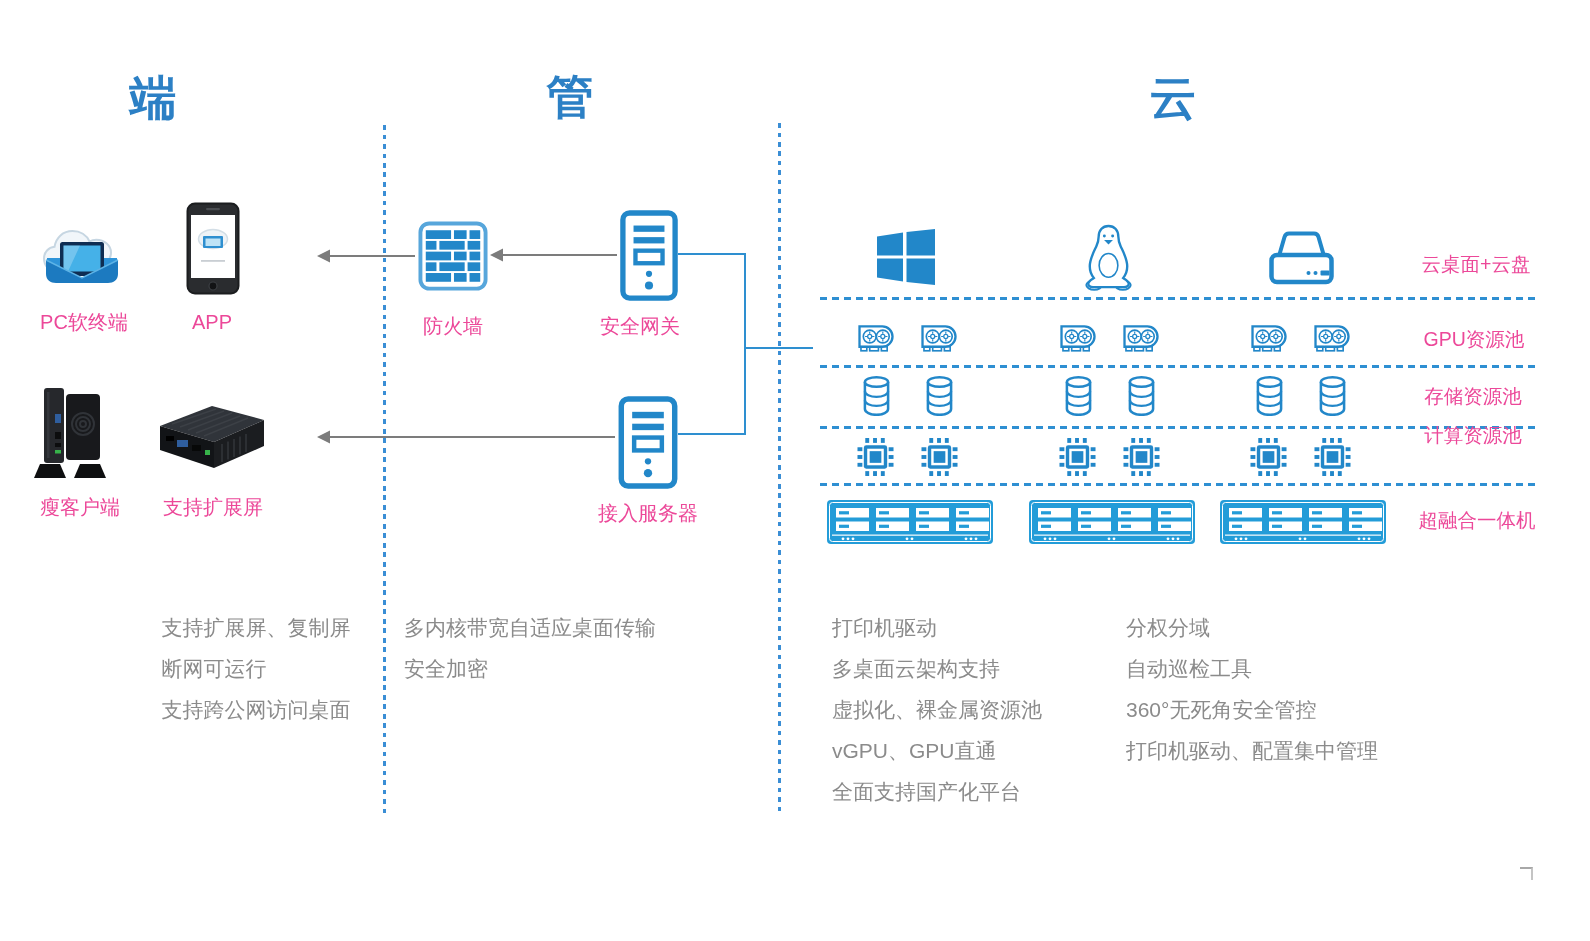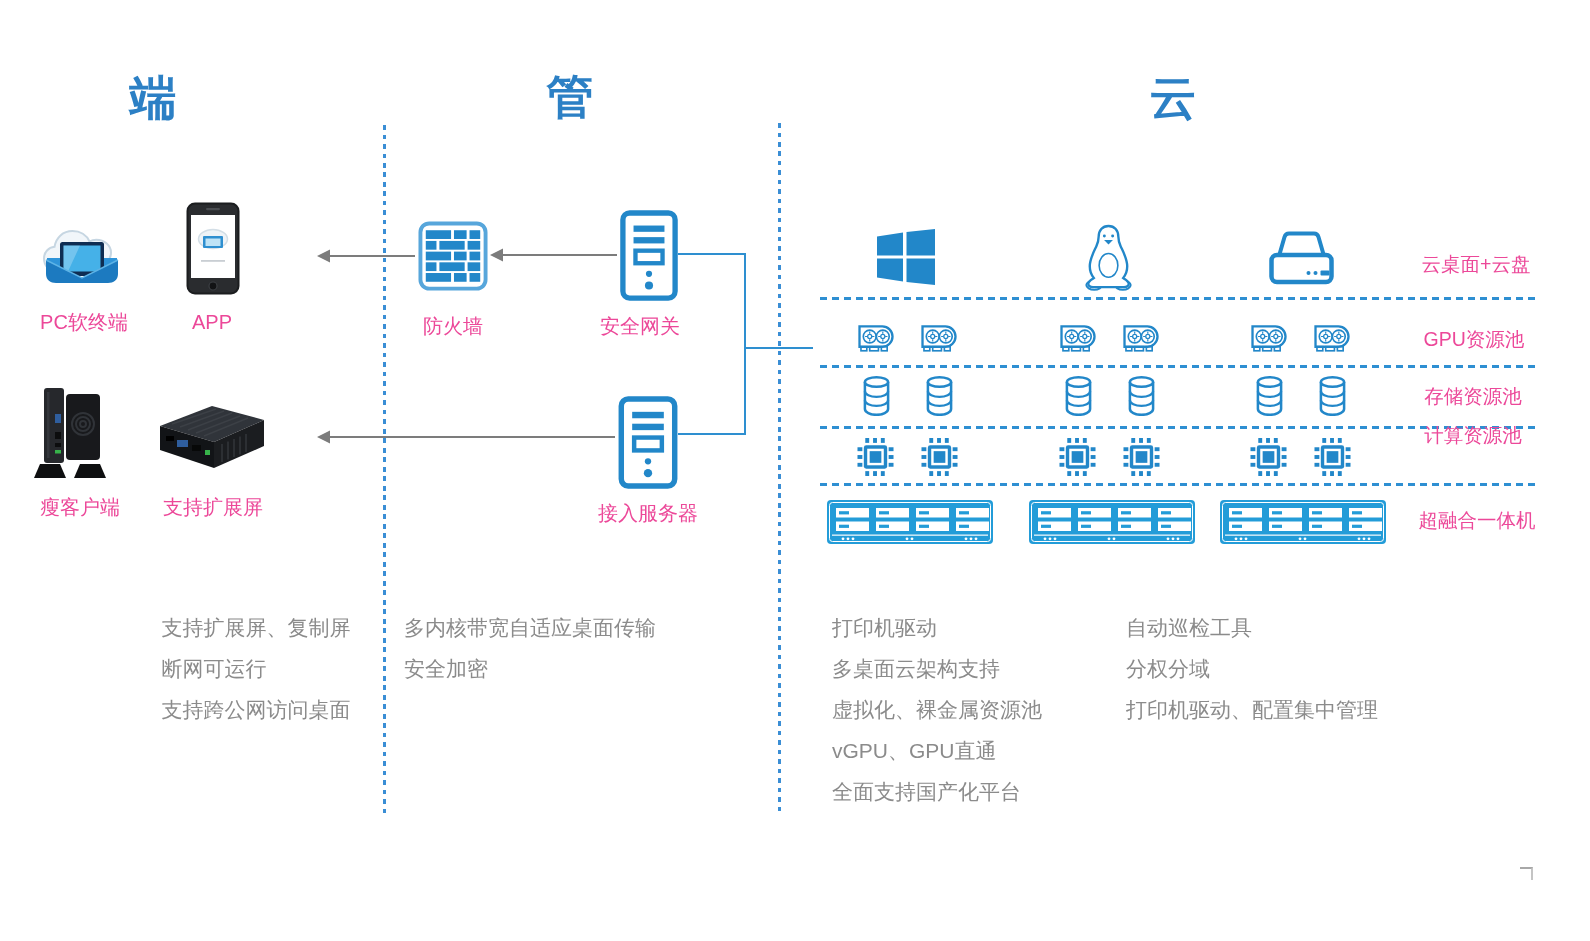--- a/index.html
+++ b/index.html
@@ -348,20 +348,21 @@
     <div>安全加密</div>
   </div>
   <div class="feat" style="left:937px;top:607px">
     <div>打印机驱动</div>
     <div>多桌面云架构支持</div>
     <div>虚拟化、裸金属资源池</div>
     <div>vGPU、GPU直通</div>
     <div>全面支持国产化平台</div>
   </div>
   <div class="feat" style="left:1252px;top:607px">
+    <div>分权分域</div>
     <div>自动巡检工具</div>
-    <div>分权分域</div>
+    <div>360°无死角安全管控</div>
     <div>打印机驱动、配置集中管理</div>
   </div>
 
   <div class="corner-mark"></div>
 
 </div>
 
 </body></html>

